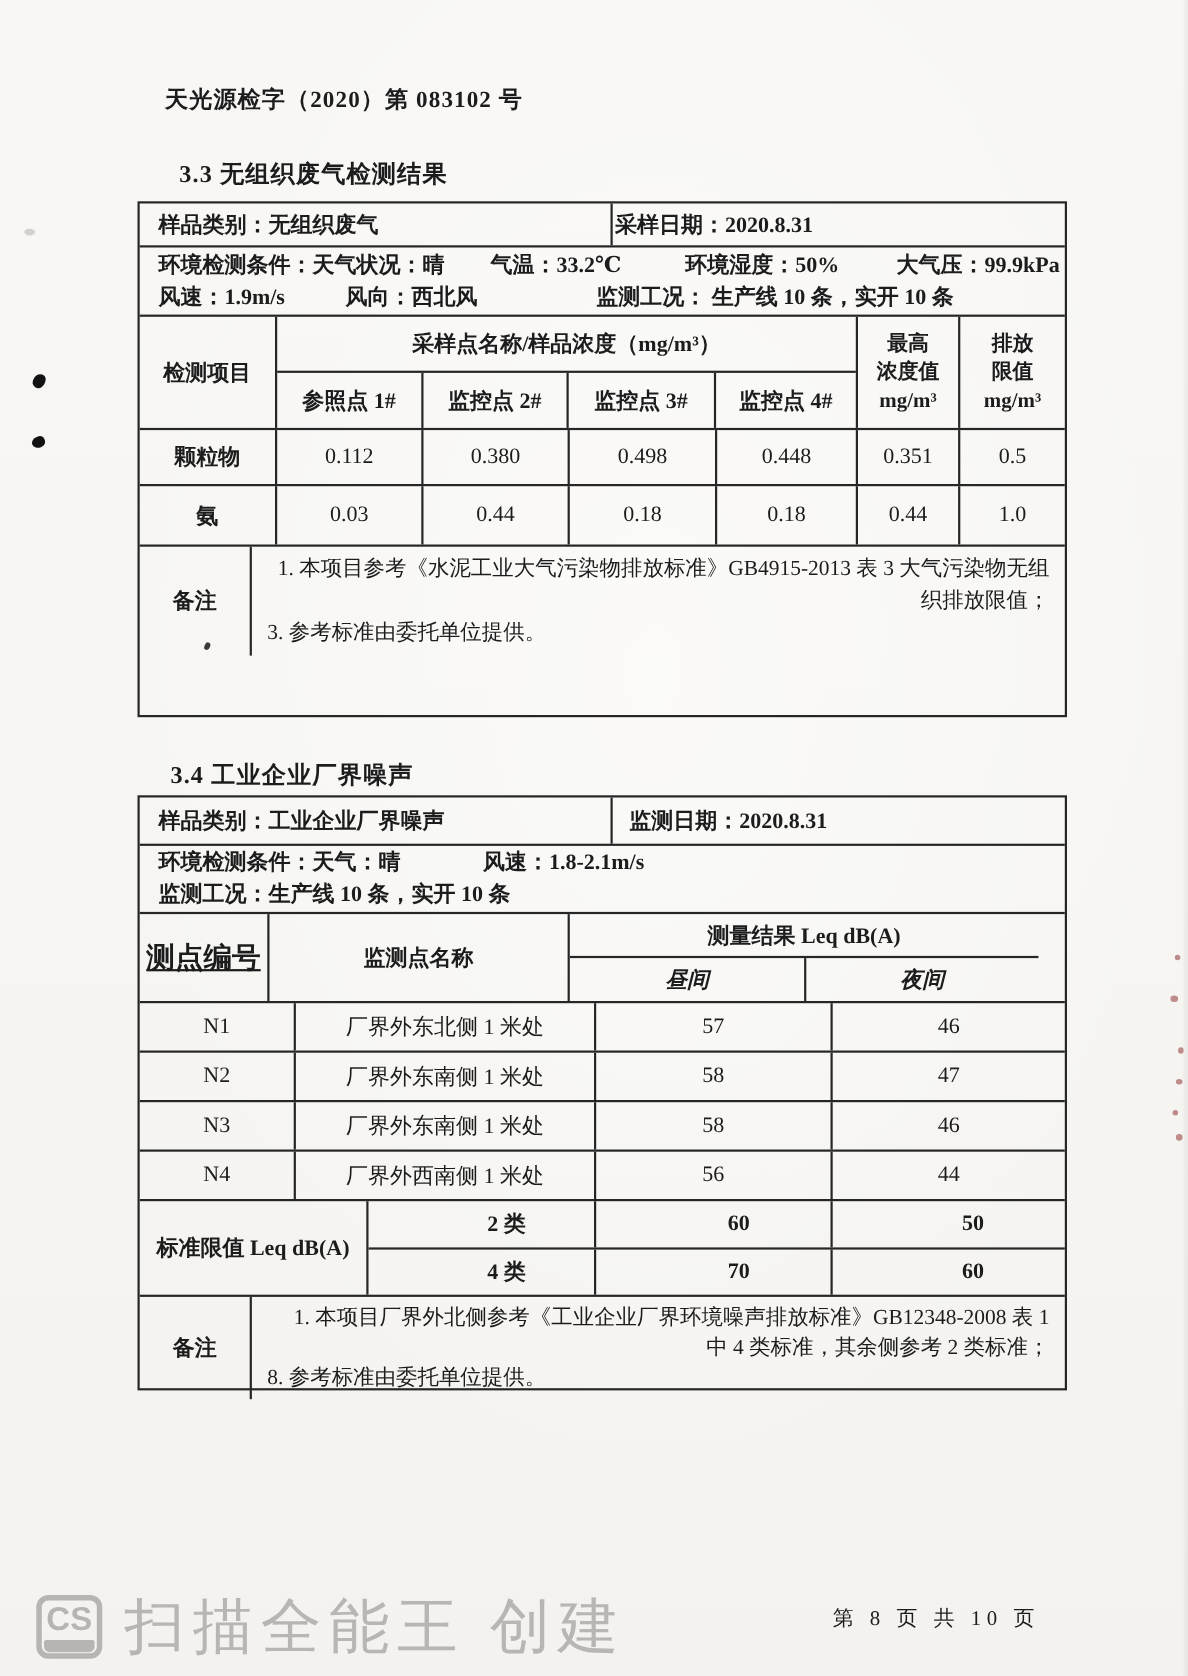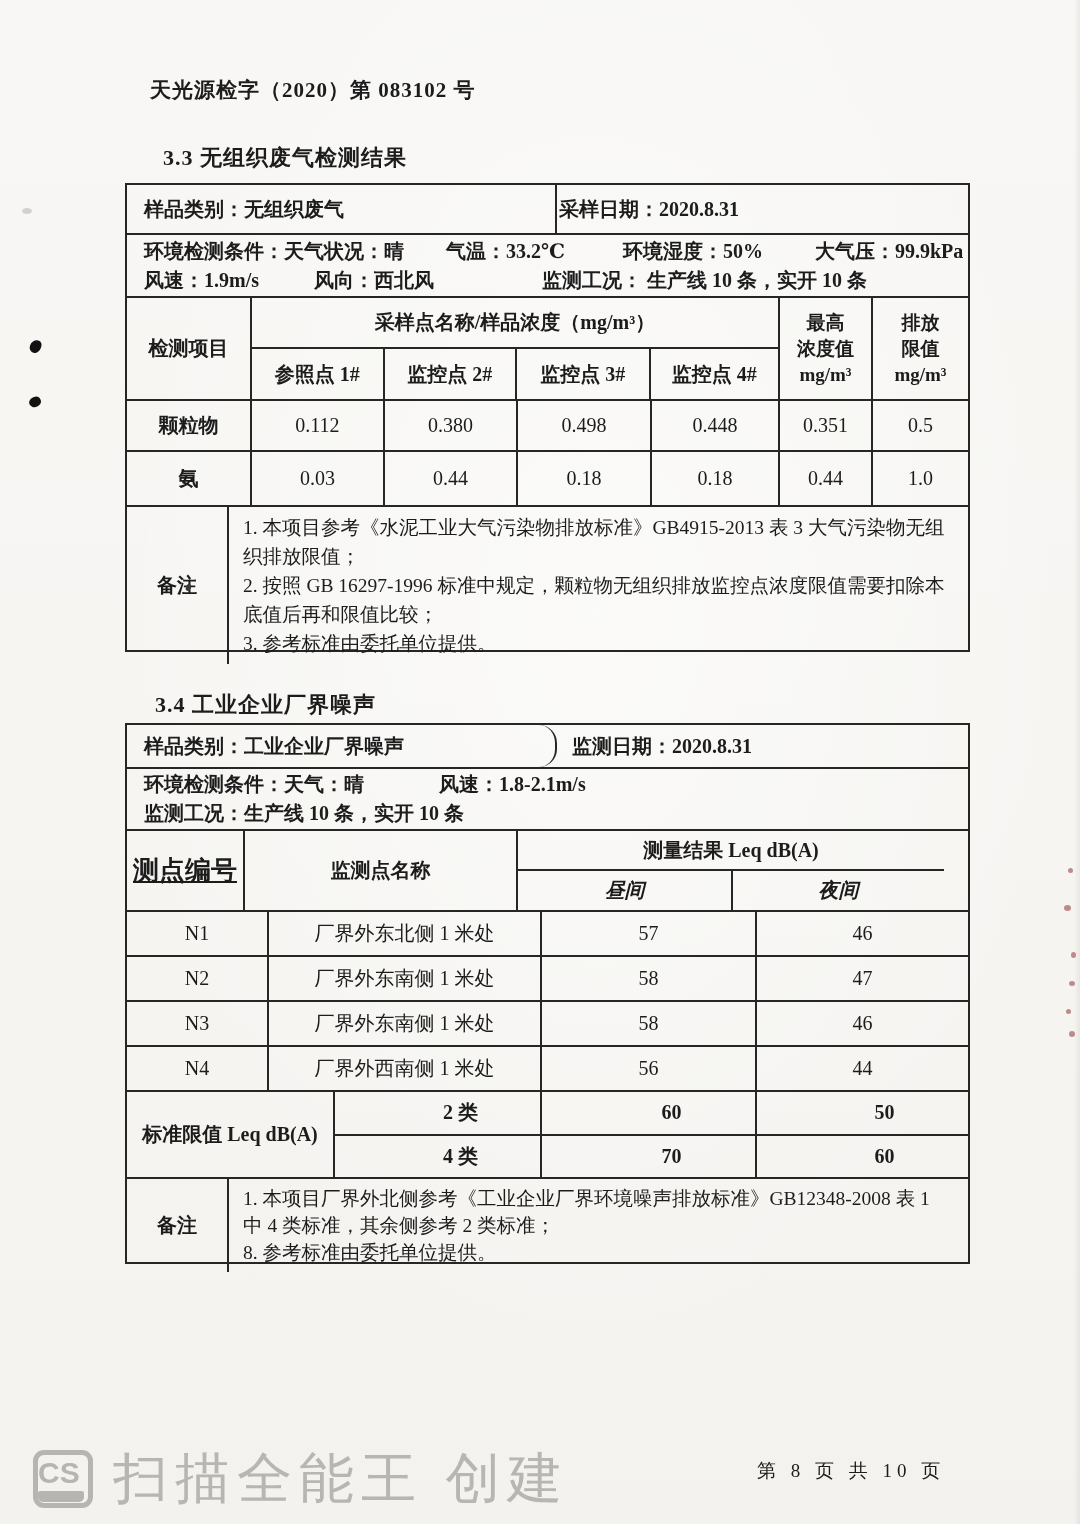--- a/index.html
+++ b/index.html
@@ -26,21 +26,21 @@
   .t1 { top:183px; height:469px; }
   .t2 { top:723px; height:541px; }
 
   .trow { display:flex; border-bottom:2px solid #262626; }
   .trow:last-child { border-bottom:none; }
   .cell { border-right:2px solid #262626; display:flex; align-items:center; }
   .cell:last-child { border-right:none; }
   .cell.center { justify-content:center; text-align:center; }
 
   
-  .t1 .rA { height:50px; }
+  .t1 .rA { height:40px; }
   .t1 .rA .cA1 { width:430px; padding-left:17px; font-size:20px; font-weight:600; }
   .t1 .rA .cA2 { width:411px; padding-left:2px; font-size:20px; font-weight:600; }
   .t1 .rB { height:63px; }
   .t1 .rB .cB { width:841px; flex-direction:column; align-items:flex-start; justify-content:center; padding-left:17px; font-size:20px; font-weight:600; }
   .t1 .rB .cond-line { line-height:29px; white-space:nowrap; }
   .g1 { margin-right:42px; } .g2 { margin-right:58px; } .g3 { margin-right:52px; }
   .g4 { margin-right:55px; } .g5 { margin-right:108px; } .g6 { margin-right:75px; }
 
   .t1 .rC { height:103px; }
   .t1 .rC .c-item { width:125px; justify-content:center; font-size:20px; font-weight:bold; }
@@ -55,26 +55,26 @@
 
   .t1 .rD { height:51px; } .t1 .rE { height:55px; }
   .t1 .rD .cell, .t1 .rE .cell { justify-content:center; font-size:20px; }
   .t1 .rD .c0, .t1 .rE .c0 { width:125px; font-weight:bold; }
   .t1 .rD .c1, .t1 .rE .c1 { width:133px; } .t1 .rD .c2, .t1 .rE .c2 { width:133px; }
   .t1 .rD .c3, .t1 .rE .c3 { width:134px; } .t1 .rD .c4, .t1 .rE .c4 { width:128px; }
   .t1 .rD .c5, .t1 .rE .c5 { width:93px; } .t1 .rD .c6, .t1 .rE .c6 { width:95px; }
 
   .rF { flex:1; }
   .rF .c-note { width:102px; justify-content:center; font-size:20px; font-weight:bold; }
-  .rF .c-text { flex:1; flex-direction:column; align-items:flex-start; justify-content:center; padding:6px 14px 6px 14px; }
+  .rF .c-text { flex:1; flex-direction:column; align-items:flex-start; justify-content:center; padding:6px 14px 6px 14px;text-align:right; }
   .rF .c-text p { font-size:19.5px; line-height:29px; font-weight:500; }
 
   
   .t2 .rA { height:44px; }
-  .t2 .rA .cA1 { width:430px; padding-left:17px; font-size:20px; font-weight:600;border-radius:18px; }
+  .t2 .rA .cA1 { width:430px; padding-left:17px; font-size:20px; font-weight:600; }
   .t2 .rA .cA2 { width:411px; padding-left:15px; font-size:20px; font-weight:600; }
   .t2 .rB { height:62px; }
   .t2 .rB .cB { width:841px; flex-direction:column; align-items:flex-start; justify-content:center; padding-left:17px; font-size:20px; font-weight:600; }
   .t2 .rB .cond-line { line-height:29px; white-space:nowrap; }
 
   .t2 .rH { height:81px; }
   .t2 .rH .c-no { width:118px; justify-content:center; font-size:26px; font-weight:bold;text-decoration:underline; }
   .t2 .rH .c-name { width:273px; justify-content:center; font-size:20px; font-weight:bold; }
   .t2 .rH .c-res { width:426px; display:flex; flex-direction:column; }
   .t2 .rH .res-top { height:40px; border-bottom:2px solid #262626; display:flex; align-items:center; justify-content:center; font-size:20px; font-weight:bold; }
@@ -93,21 +93,21 @@
   .t2 .rL .l-row { display:flex; flex:1; border-bottom:2px solid #262626; }
   .t2 .rL .l-row:last-child { border-bottom:none; }
   .t2 .rL .l-row .cell { justify-content:center; font-size:20px; font-weight:bold;padding-left:46px; }
   .t2 .rL .lc0 { width:207px; } .t2 .rL .lc1 { width:215px; } .t2 .rL .lc2 { width:209px; }
 
   .t2 .rF .c-text p { font-size:19.5px; line-height:27px; }
 
   
   .page-info { position:absolute; left:757px; top:1458px; font-size:19px; letter-spacing:5px; font-weight:500; }
   .watermark { position:absolute; left:33px; top:1442px; display:flex; align-items:center; color:#b7b5b2; }
-  .cs-logo { width:60px; height:58px; border:5px solid #b7b5b2; border-radius:11px; display:flex; flex-direction:column; align-items:flex-start; background:transparent; }
+  .cs-logo { width:60px; height:58px; border:5px solid #b7b5b2; border-radius:11px; display:flex; flex-direction:column; align-items:center; background:transparent; }
   .cs-letters { font-family:"Liberation Sans","DejaVu Sans",sans-serif; font-weight:bold; font-size:30px; color:#b7b5b2; line-height:36px; letter-spacing:0; }
   .cs-bar { margin-top:auto; width:46px; height:11px; background:#b7b5b2; border-radius:2px 2px 5px 5px; margin-bottom:1px; }
   .wm-text { font-family:"Liberation Sans","DejaVu Sans",sans-serif; font-size:55px; margin-left:20px; letter-spacing:7px; color:#b8b6b3; font-weight:400; }
 
   
   .speck { position:absolute; }
   .sp-a { left:22px; top:208px; width:10px; height:6px; background:#d3d1ce; border-radius:50%; }
   .sp-b { left:30px; top:340px; width:11px; height:13px; background:#121212; border-radius:62% 40% 55% 48%; transform:rotate(18deg); }
   .sp-c { left:29px; top:397px; width:12px; height:10px; background:#121212; border-radius:55% 45% 50% 58%; transform:rotate(-24deg); }
   .sp-d { left:186px; top:584px; width:5px; height:7px; background:#3a3a3a; border-radius:50% 50% 60% 40%; transform:rotate(20deg); }
@@ -189,21 +189,20 @@
       <div class="cell c3">0.18</div>
       <div class="cell c4">0.18</div>
       <div class="cell c5">0.44</div>
       <div class="cell c6">1.0</div>
     </div>
 
     <div class="trow rF">
       <div class="cell c-note">备注</div>
       <div class="cell c-text">
         <p>1.  本项目参考《水泥工业大气污染物排放标准》GB4915-2013 表 3 大气污染物无组织排放限值；</p>
-        <p>2.  按照 GB 16297-1996 标准中规定，颗粒物无组织排放监控点浓度限值需要扣除本底值后再和限值比较；</p>
         <p>3.  参考标准由委托单位提供。</p>
       </div>
     </div>
   </div>
 
   <div class="sec-title s34">3.4 工业企业厂界噪声</div>
 
   <div class="tbl t2">
     <div class="trow rA">
       <div class="cell cA1">样品类别：工业企业厂界噪声</div>

